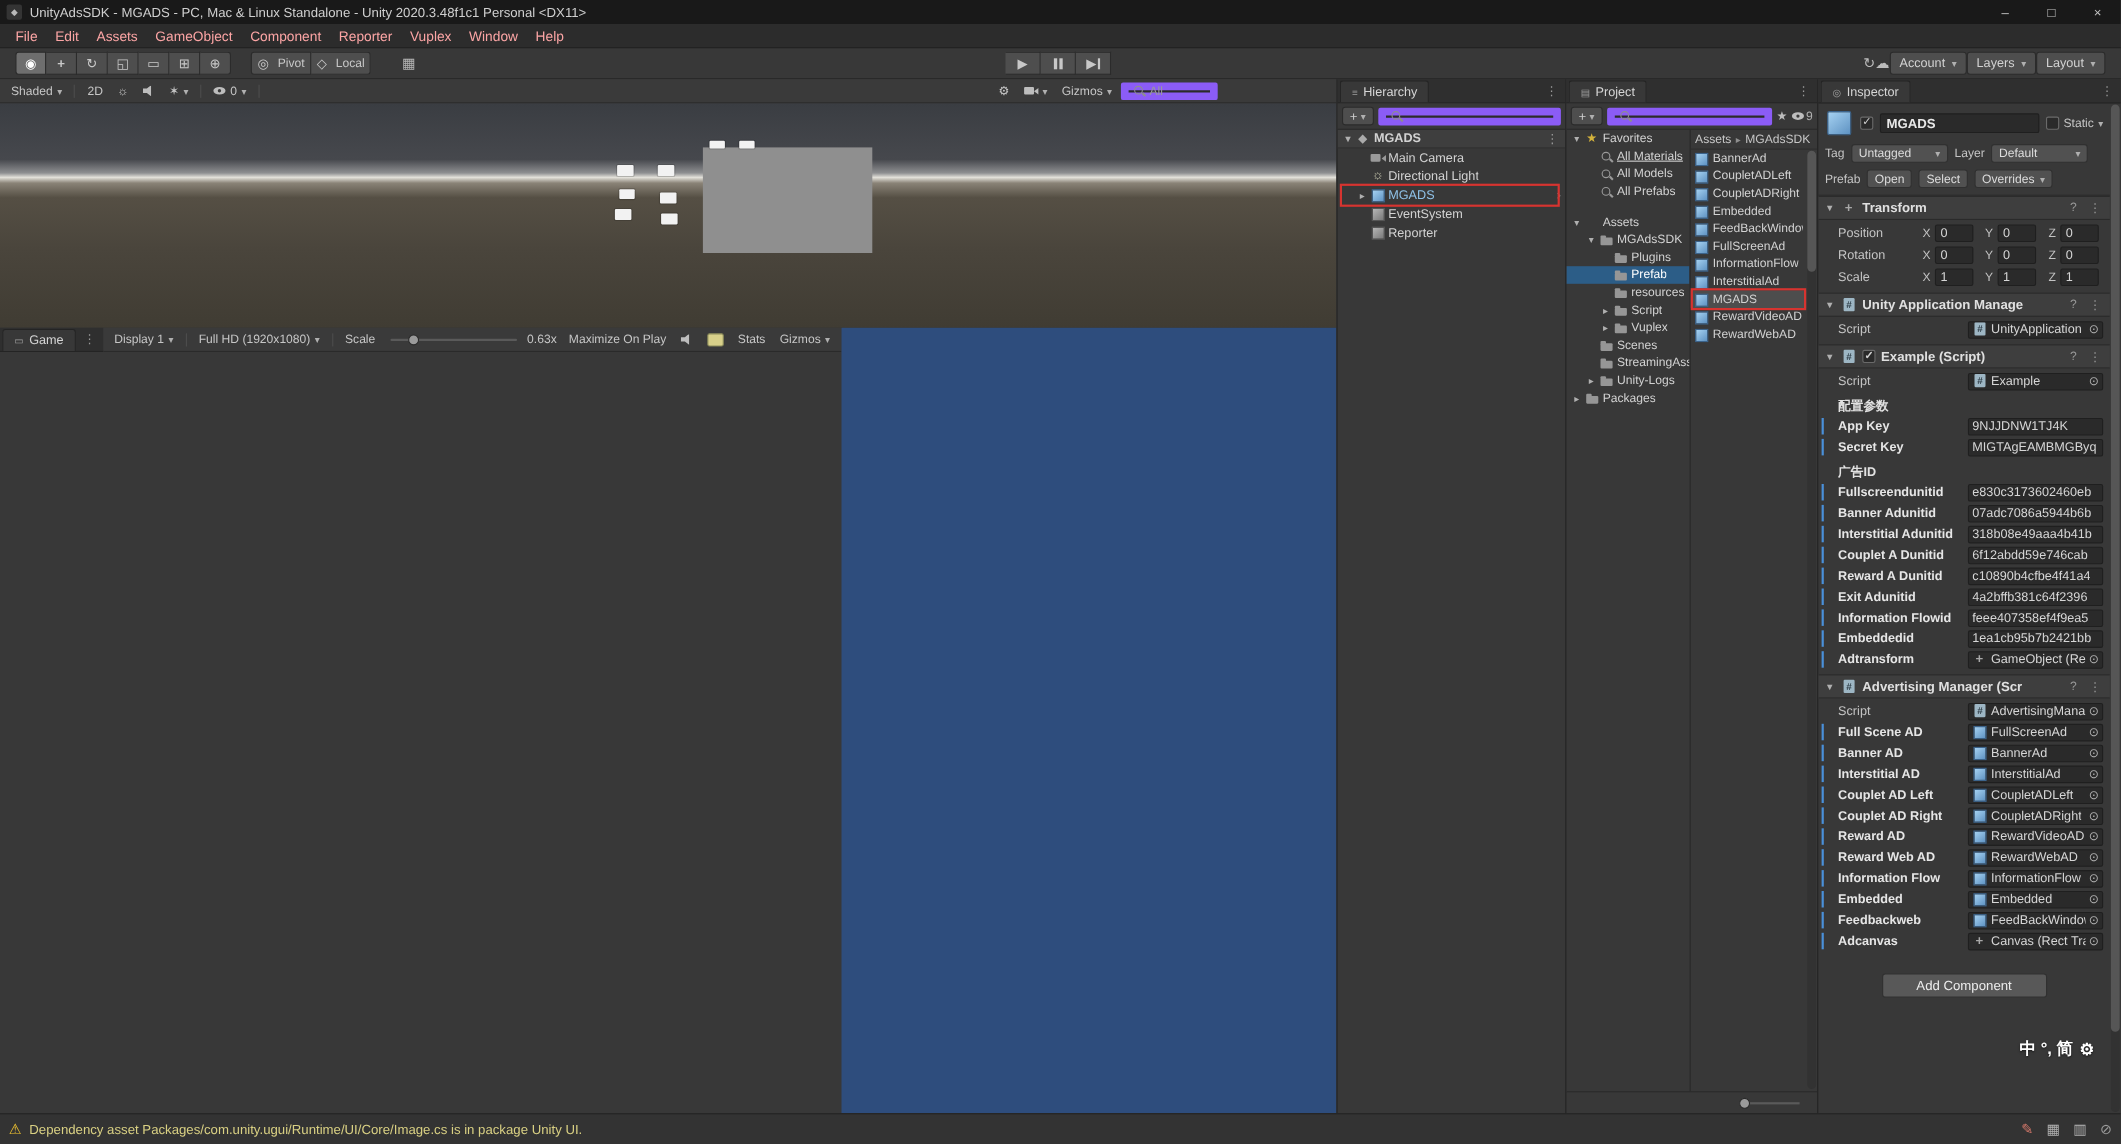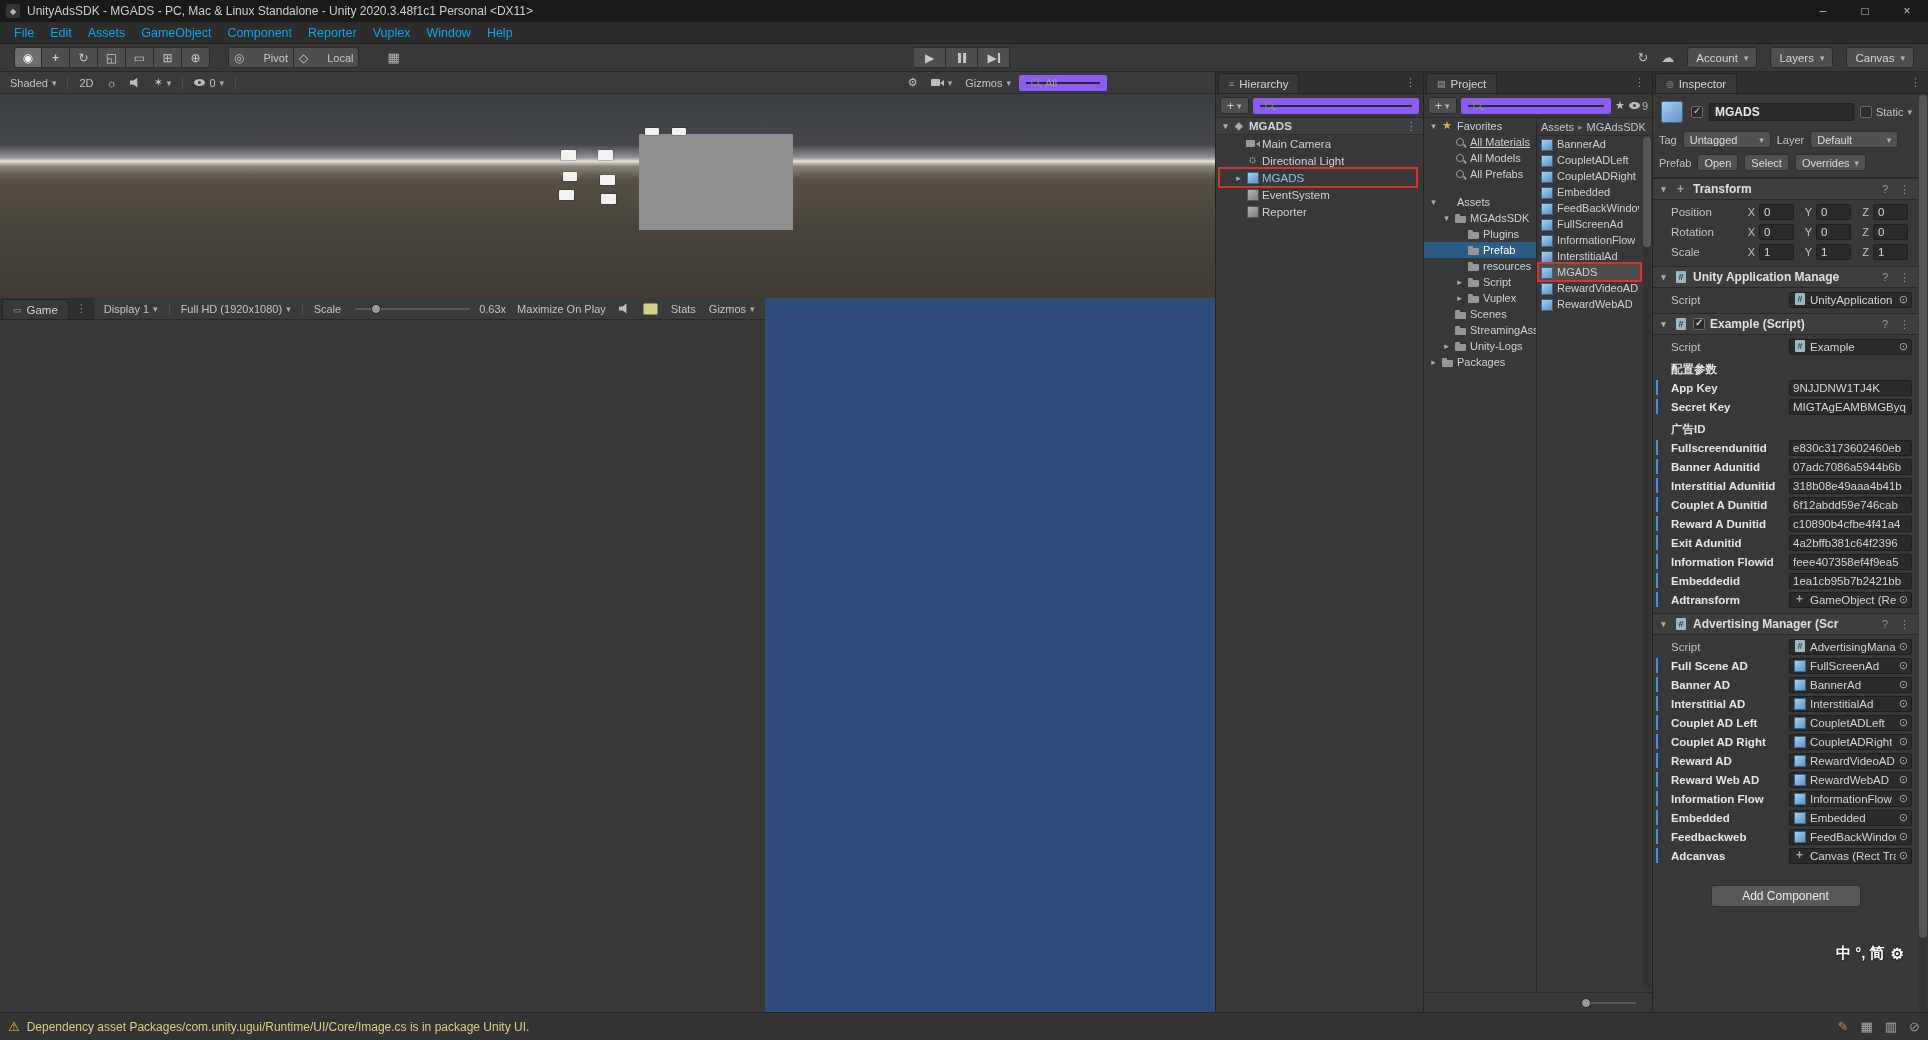--- a/index.html
+++ b/index.html
@@ -48,37 +48,37 @@
   .eye::after{content:"";position:absolute;left:4px;top:2px;width:3px;height:3px;background:#3a3a3a;border-radius:50%}
   .camico{width:13px;height:10px;position:relative;display:inline-block;flex:none}
   .camico::before{content:"";position:absolute;left:0;top:1px;width:9px;height:7px;background:#bdbdbd;border-radius:1px}
   .camico::after{content:"";position:absolute;right:0;top:2px;border-top:3px solid transparent;border-bottom:3px solid transparent;border-right:4px solid #bdbdbd}
 
   
   .titlebar{left:0;top:0;width:1928px;height:22px;background:#191919;display:flex;align-items:center;padding:0 0 0 6px;font-size:12px;color:#cfcfcf}
   .titlebar .appico{width:14px;height:14px;background:#343434;border-radius:2px;color:#b9b9b9;font-size:8px;display:flex;align-items:center;justify-content:center;margin-right:7px}
   .winbtns{margin-left:auto;display:flex;height:100%}
   .winbtn{width:42px;height:100%;display:flex;align-items:center;justify-content:center;color:#c4c4c4;font-size:12px}
-  .menubar{left:0;top:22px;width:1928px;height:22px;background:#2c2c2c;border-bottom:1px solid #1e1e1e;display:flex;align-items:center;padding-left:6px;font-size:12.5px;color:#0ea5e9}
+  .menubar{left:0;top:22px;width:1928px;height:22px;background:#2c2c2c;border-bottom:1px solid #1e1e1e;display:flex;align-items:center;padding-left:6px;font-size:12.5px;color:#fca5a5}
   .menubar .mitem{padding:0 8px;height:100%;display:flex;align-items:center}
   .maintoolbar{left:0;top:44px;width:1928px;height:28px;background:#383838;border-bottom:1px solid #282828;display:flex;align-items:center;padding:0 14px}
   .toolgrp{display:flex}
-  .tool{height:21px;min-width:28px;background:#4e4e4e;border:1px solid #2b2b2b;border-left-width:0;display:flex;align-items:center;justify-content:center;gap:19px;color:#c8c8c8;font-size:12px;padding:0 5px}
+  .tool{height:21px;min-width:28px;background:#4e4e4e;border:1px solid #2b2b2b;border-left-width:0;display:flex;align-items:center;justify-content:center;gap:8px;color:#c8c8c8;font-size:12px;padding:0 5px}
   .toolgrp .tool:first-child{border-left-width:1px;border-radius:3px 0 0 3px}
   .toolgrp .tool:last-child{border-radius:0 3px 3px 0}
   .tool.active{background:#6e6e6e;color:#fff}
   .tool .tlbl{font-size:11px}
   .gridbtn{margin-left:28px;color:#b4b4b4;font-size:13px}
   .playgrp{position:absolute;left:50%;transform:translateX(-52%);display:flex}
   .playgrp .tool{width:32px}
   .pausebars{display:flex;gap:2px}
   .pausebars i{width:3px;height:10px;background:#c8c8c8}
   .stepgrp{display:flex;align-items:center;gap:1px}
   .stepgrp i{width:2px;height:10px;background:#c8c8c8}
-  .mtb-right{margin-left:auto;display:flex;align-items:center;gap:13px}
+  .mtb-right{margin-left:auto;display:flex;align-items:center;gap:0}
   .mtb-ic{color:#bcbcbc;font-size:13px}
   .ddbtn{height:21px;background:#4e4e4e;border:1px solid #2b2b2b;border-radius:3px;display:flex;align-items:center;gap:6px;padding:0 8px;font-size:11.5px;color:#d2d2d2}
   .dda{font-size:9px;color:#b0b0b0}
 
   
   .pane{position:absolute;background:#383838;display:flex;flex-direction:column;border-left:1px solid #232323}
   .tabbar{height:22px;background:#2f2f2f;border-bottom:1px solid #242424;display:flex;align-items:flex-end;padding-left:2px;flex:none}
   .tab{height:20px;display:flex;align-items:center;gap:5px;background:#383838;border:1px solid #242424;border-bottom:none;border-radius:3px 3px 0 0;padding:0 10px;font-size:11.5px;color:#d6d6d6}
   .tab .tic{font-size:9px;color:#9e9e9e}
   .tab-menu{margin-left:auto;padding:0 7px;color:#9a9a9a;font-size:11px;align-self:center}
@@ -258,21 +258,21 @@
     <span class="mtb-ic i-cloud"></span>
     <span class="ddbtn">
         <span>Account</span>
         <span class="dda">▾</span>
       </span>
     <span class="ddbtn">
         <span>Layers</span>
         <span class="dda">▾</span>
       </span>
     <span class="ddbtn">
-        <span>Canvas</span>
+        <span>Layout</span>
         <span class="dda">▾</span>
       </span>
   </div>
 </div>
 
 <div class="left-col">
 
   <div class="scene-pane" style="border-left:none">
     <div class="vb">
       <span class="vbtn">

